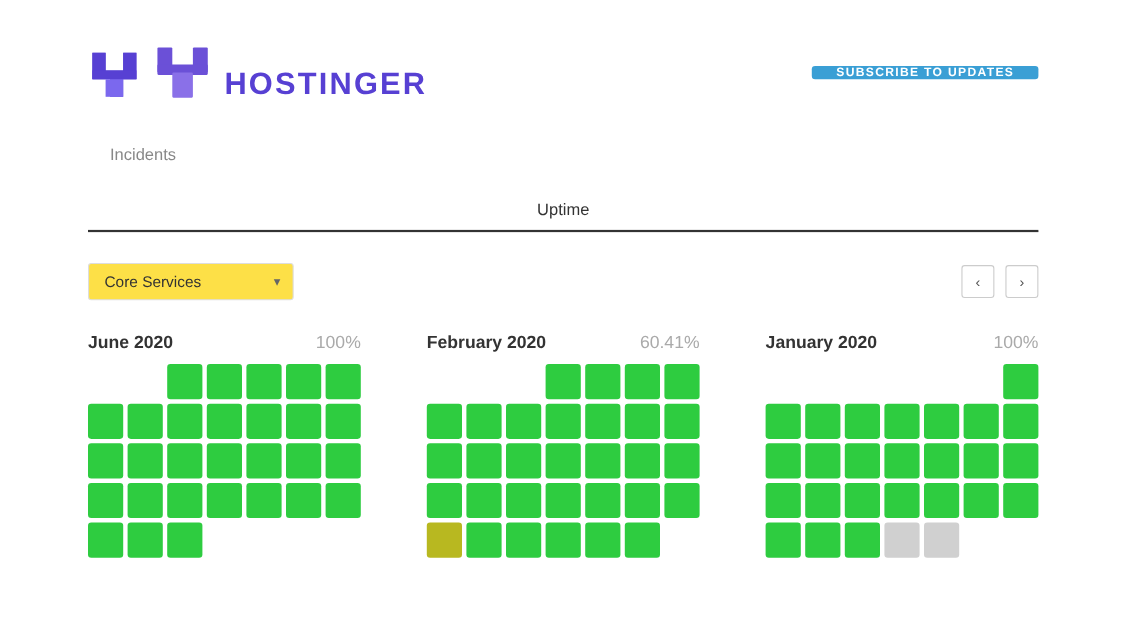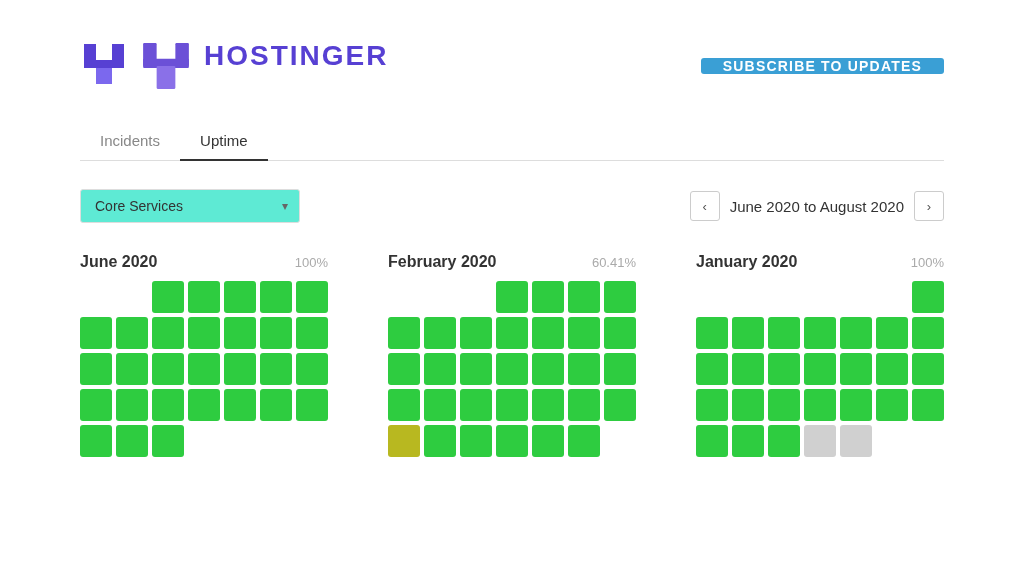--- a/index.html
+++ b/index.html
@@ -15,87 +15,89 @@
     }
     
     .header {
       display: flex;
       align-items: center;
       justify-content: space-between;
       padding: 20px 0 30px 0;
     }
     .logo-area {
       display: flex;
-      align-items: flex-start;
+      align-items: flex-end;
       gap: 12px;
     }
     .logo-icon {
       width: 48px;
       height: 48px;
     }
     .logo-text {
       font-size: 28px;
       font-weight: 700;
       color: #5740d3;
       letter-spacing: 2px;
     }
     .subscribe-btn {
       background: #3a9fd5;
       color: #fff;
       border: none;
       padding: 0 22px;
-      font-size: 14px;
+      font-size: 11px;
       font-weight: 700;
       letter-spacing: 1.2px;
       cursor: pointer;
       border-radius: 3px;
     }
     
     .tabs-area {
       border-bottom: 1px solid #ddd;
       margin-bottom: 28px;
     }
     .tabs {
       display: flex;
-      gap: 0;
+      gap: 12px;
+      flex-direction: column;
     }
     .tab {
       padding: 10px 20px;
       font-size: 15px;
       cursor: pointer;
       color: #888;
       border-bottom: 2px solid transparent;
       margin-bottom: -1px;
     }
     .tab.active {
       color: #333;
       border-bottom: 2px solid #333;
       font-weight: 500;
+      text-align: center;
     }
     
     .controls-row {
       display: flex;
       align-items: center;
       justify-content: space-between;
       margin-bottom: 30px;
     }
     .dropdown-wrapper {
       position: relative;
       display: inline-block;
     }
     .dropdown-select {
       appearance: none;
-      background: #5eead4;
+      background: #fde047;
       border: 1px solid #ddd;
       padding: 8px 36px 8px 14px;
       font-size: 14px;
       color: #333;
       cursor: pointer;
       border-radius: 3px;
-      width: 220px;
+      width: 187px;
     }
     .dropdown-arrow {
       position: absolute;
       right: 12px;
       top: 50%;
       transform: translateY(-50%);
       pointer-events: none;
       color: #666;
       font-size: 12px;
     }
@@ -135,21 +137,21 @@
       justify-content: space-between;
       align-items: center;
       margin-bottom: 10px;
     }
     .calendar-month {
       font-size: 16px;
       font-weight: 600;
       color: #333;
     }
     .calendar-pct {
-      font-size: 13px;
+      font-size: 16px;
       color: #aaa;
     }
     .calendar-grid {
       display: grid;
       grid-template-columns: repeat(7, 1fr);
       gap: 4px;
     }
     .cal-cell {
       width: 100%;
       aspect-ratio: 1;
@@ -200,21 +202,20 @@
       <select class="dropdown-select">
         <option>Core Services</option>
         <option>Web Hosting</option>
         <option>VPS</option>
         <option>Email</option>
       </select>
       <span class="dropdown-arrow">▾</span>
     </div>
     <div class="date-nav">
       <button class="nav-btn">‹</button>
-      <span class="date-range-text">June 2020 to August 2020</span>
       <button class="nav-btn">›</button>
     </div>
   </div>
 
   <div class="calendars-row" id="calendars-container">
   <div class="calendar-block">
         <div class="calendar-header">
           <span class="calendar-month">June 2020</span>
           <span class="calendar-pct">100%</span>
         </div>

